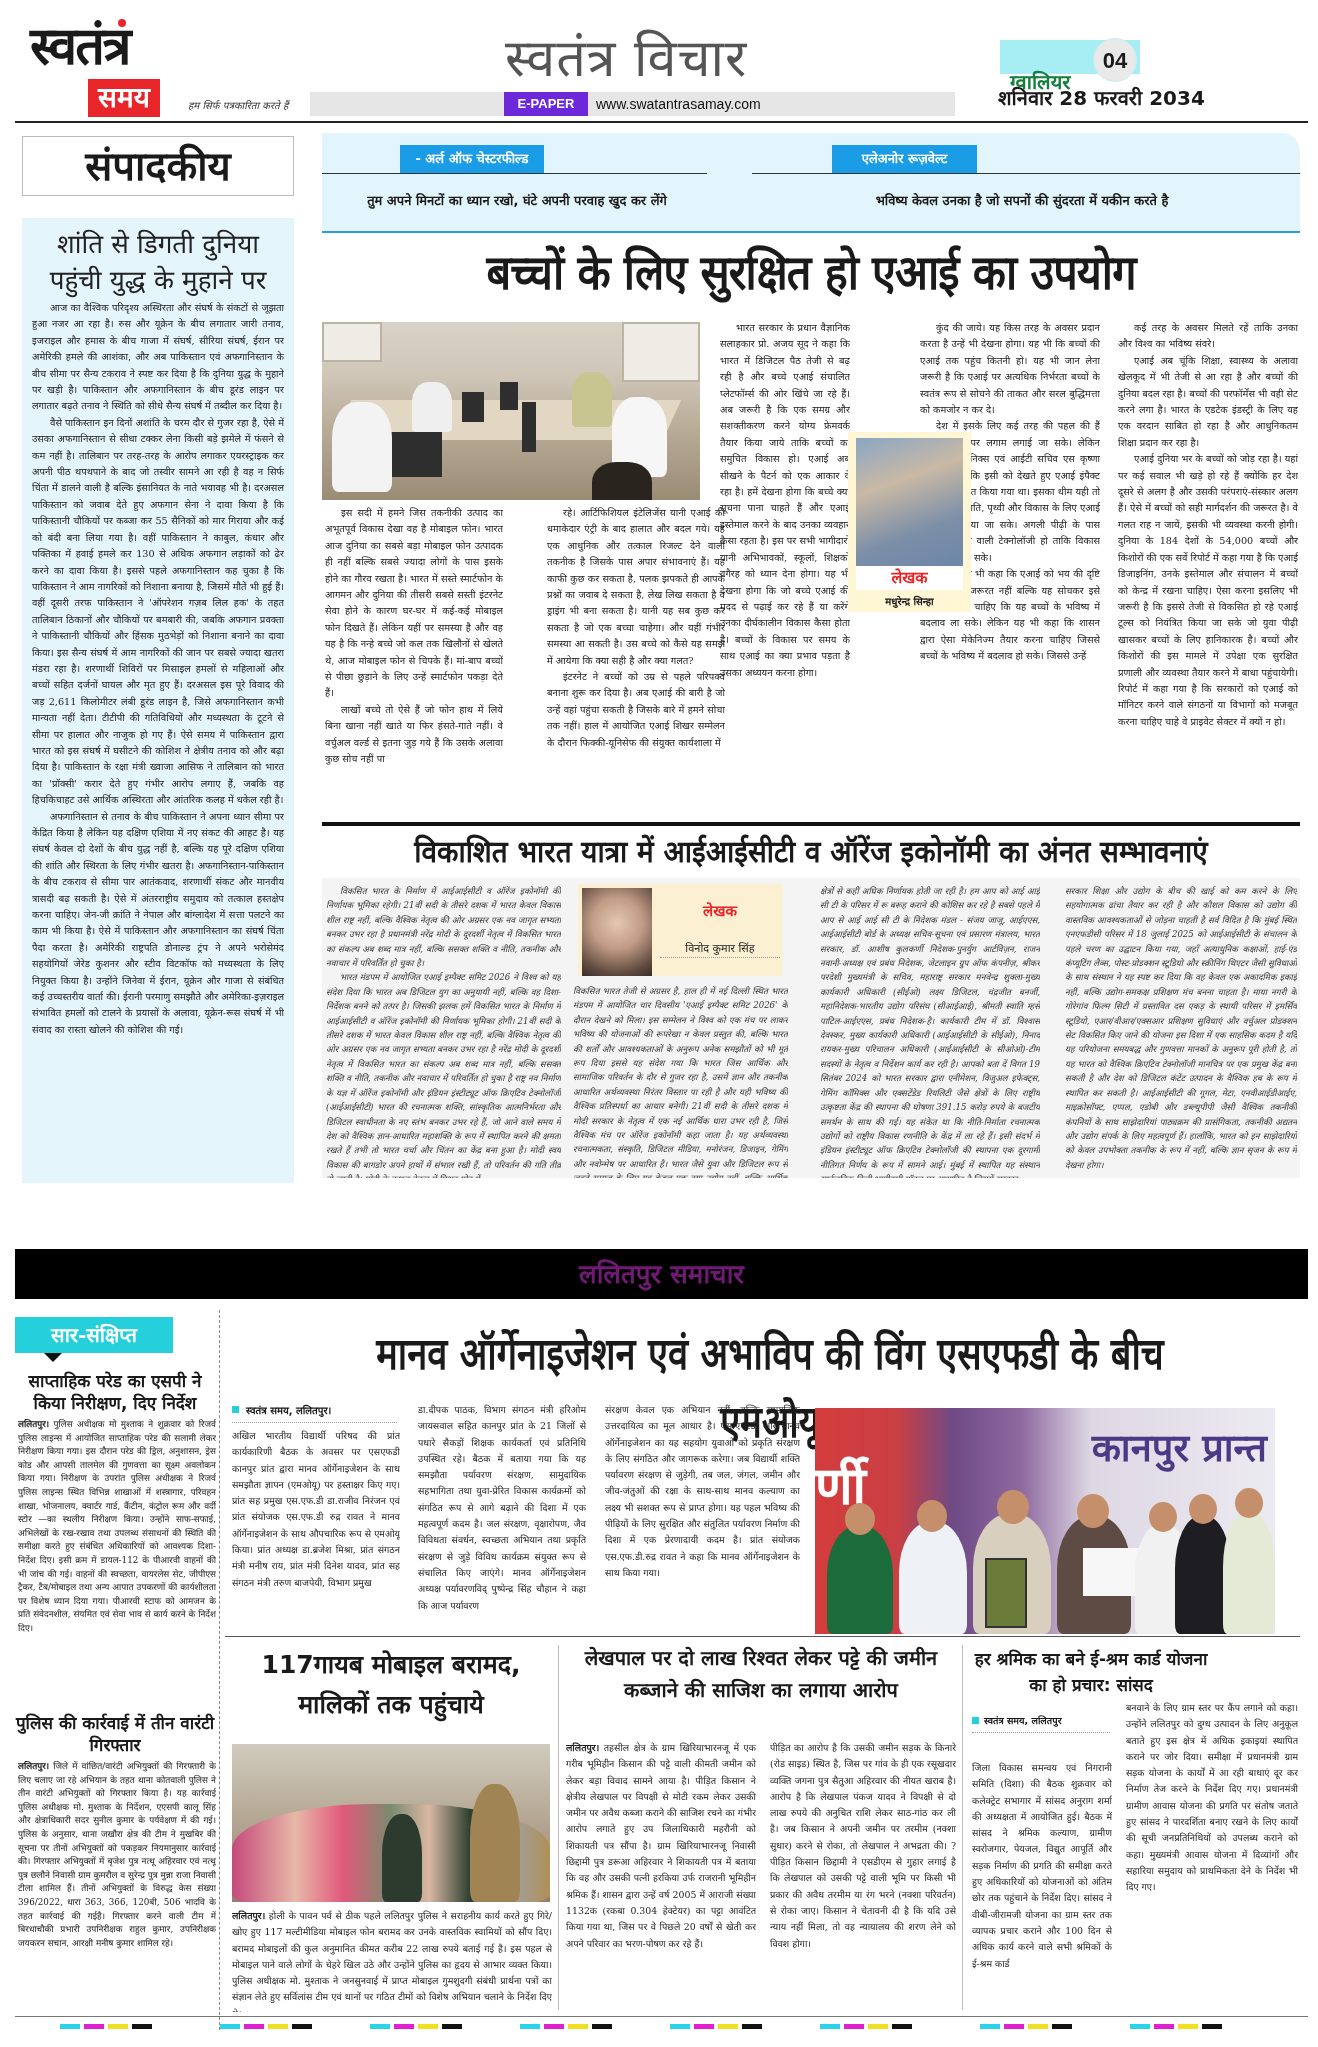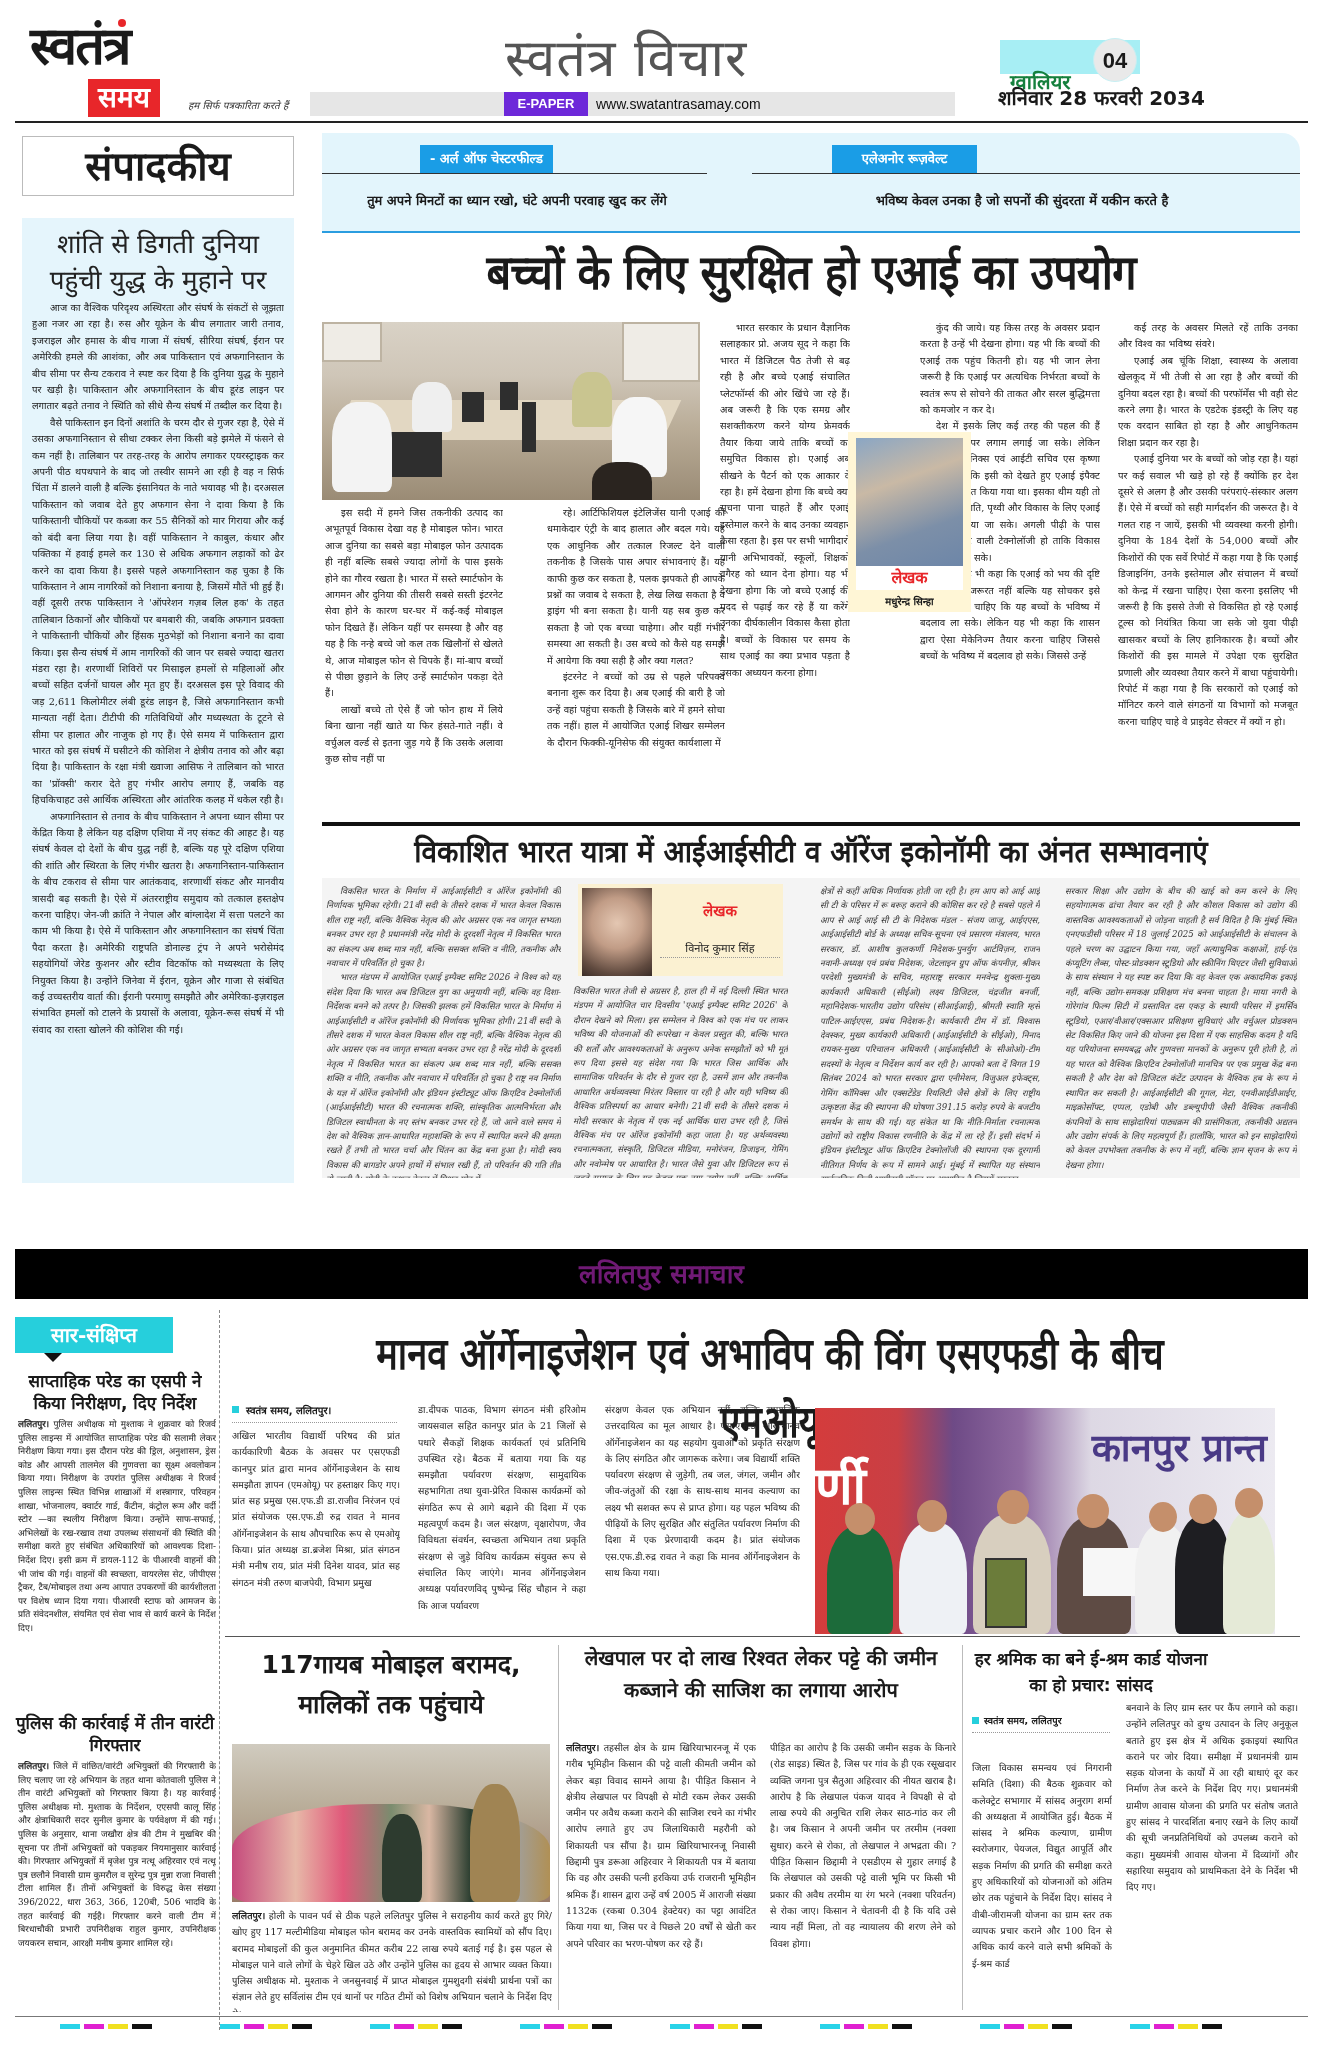--- a/index.html
+++ b/index.html
@@ -121,21 +121,21 @@
 <div class="abs" id="editorial-box"></div>
 <div class="abs" id="editorial-title">शांति से डिगती दुनिया पहुंची युद्ध के मुहाने पर</div>
 <div class="abs" id="editorial-body" style="font-family:'DejaVu Serif',serif;">
   <p>आज का वैश्विक परिदृश्य अस्थिरता और संघर्ष के संकटों से जूझता हुआ नजर आ रहा है। रुस और यूक्रेन के बीच लगातार जारी तनाव, इजराइल और हमास के बीच गाजा में संघर्ष, सीरिया संघर्ष, ईरान पर अमेरिकी हमले की आशंका, और अब पाकिस्तान एवं अफगानिस्तान के बीच सीमा पर सैन्य टकराव ने स्पष्ट कर दिया है कि दुनिया युद्ध के मुहाने पर खड़ी है। पाकिस्तान और अफगानिस्तान के बीच डूरंड लाइन पर लगातार बढ़ते तनाव ने स्थिति को सीधे सैन्य संघर्ष में तब्दील कर दिया है।</p>
   <p>वैसे पाकिस्तान इन दिनों अशांति के चरम दौर से गुजर रहा है, ऐसे में उसका अफगानिस्तान से सीधा टक्कर लेना किसी बड़े झमेले में फंसने से कम नहीं है। तालिबान पर तरह-तरह के आरोप लगाकर एयरस्ट्राइक कर अपनी पीठ थपथपाने के बाद जो तस्वीर सामने आ रही है वह न सिर्फ चिंता में डालने वाली है बल्कि इंसानियत के नाते भयावह भी है। दरअसल पाकिस्तान को जवाब देते हुए अफगान सेना ने दावा किया है कि पाकिस्तानी चौकियों पर कब्जा कर 55 सैनिकों को मार गिराया और कई को बंदी बना लिया गया है। वहीं पाकिस्तान ने काबुल, कंधार और पक्तिका में हवाई हमले कर 130 से अधिक अफगान लड़ाकों को ढेर करने का दावा किया है। इससे पहले अफगानिस्तान कह चुका है कि पाकिस्तान ने आम नागरिकों को निशाना बनाया है, जिसमें मौतें भी हुई हैं। वहीं दूसरी तरफ पाकिस्तान ने 'ऑपरेशन गज़ब लिल हक' के तहत तालिबान ठिकानों और चौकियों पर बमबारी की, जबकि अफगान प्रवक्ता ने पाकिस्तानी चौकियों और हिंसक मुठभेड़ों को निशाना बनाने का दावा किया। इस सैन्य संघर्ष में आम नागरिकों की जान पर सबसे ज्यादा खतरा मंडरा रहा है। शरणार्थी शिविरों पर मिसाइल हमलों से महिलाओं और बच्चों सहित दर्जनों घायल और मृत हुए हैं। दरअसल इस पूरे विवाद की जड़ 2,611 किलोमीटर लंबी डूरंड लाइन है, जिसे अफगानिस्तान कभी मान्यता नहीं देता। टीटीपी की गतिविधियों और मध्यस्थता के टूटने से सीमा पर हालात और नाजुक हो गए हैं। ऐसे समय में पाकिस्तान द्वारा भारत को इस संघर्ष में घसीटने की कोशिश ने क्षेत्रीय तनाव को और बढ़ा दिया है। पाकिस्तान के रक्षा मंत्री ख्वाजा आसिफ ने तालिबान को भारत का 'प्रॉक्सी' करार देते हुए गंभीर आरोप लगाए हैं, जबकि वह हिचकिचाहट उसे आर्थिक अस्थिरता और आंतरिक कलह में धकेल रही है।</p>
   <p>अफगानिस्तान से तनाव के बीच पाकिस्तान ने अपना ध्यान सीमा पर केंद्रित किया है लेकिन यह दक्षिण एशिया में नए संकट की आहट है। यह संघर्ष केवल दो देशों के बीच युद्ध नहीं है, बल्कि यह पूरे दक्षिण एशिया की शांति और स्थिरता के लिए गंभीर खतरा है। अफगानिस्तान-पाकिस्तान के बीच टकराव से सीमा पार आतंकवाद, शरणार्थी संकट और मानवीय त्रासदी बढ़ सकती है। ऐसे में अंतरराष्ट्रीय समुदाय को तत्काल हस्तक्षेप करना चाहिए। जेन-जी क्रांति ने नेपाल और बांग्लादेश में सत्ता पलटने का काम भी किया है। ऐसे में पाकिस्तान और अफगानिस्तान का संघर्ष चिंता पैदा करता है। अमेरिकी राष्ट्रपति डोनाल्ड ट्रंप ने अपने भरोसेमंद सहयोगियों जेरेड कुशनर और स्टीव विटकॉफ को मध्यस्थता के लिए नियुक्त किया है। उन्होंने जिनेवा में ईरान, यूक्रेन और गाजा से संबंधित कई उच्चस्तरीय वार्ता की। ईरानी परमाणु समझौते और अमेरिका-इज़राइल संभावित हमलों को टालने के प्रयासों के अलावा, यूक्रेन-रूस संघर्ष में भी संवाद का रास्ता खोलने की कोशिश की गई।</p>
 </div>
 
 <div class="abs" id="quote-banner">
   <div class="quote-rule" style="left:0;top:40px;width:385px;"></div>
-  <div class="quote-tag" style="left:78px;top:12px;width:133px;margin-left:20px;">- अर्ल ऑफ चेस्टरफील्ड</div>
+  <div class="quote-tag" style="left:78px;top:12px;width:144px;">- अर्ल ऑफ चेस्टरफील्ड</div>
   <div class="quote-text" style="left:0;top:58px;width:390px;">तुम अपने मिनटों का ध्यान रखो, घंटे अपनी परवाह खुद कर लेंगे</div>
   <div class="quote-rule" style="left:430px;top:40px;width:548px;"></div>
   <div class="quote-tag" style="left:510px;top:12px;width:145px;">एलेअनोर रूज़वेल्ट</div>
   <div class="quote-text" style="left:440px;top:58px;width:520px;">भविष्य केवल उनका है जो सपनों की सुंदरता में यकीन करते है</div>
 </div>
 
 <div class="abs" id="lead-headline">बच्चों के लिए सुरक्षित हो एआई का उपयोग</div>
 
 <div class="abs" id="lead-photo">
   <div class="lp-window" style="left:300px;top:0;width:78px;height:60px;"></div>

